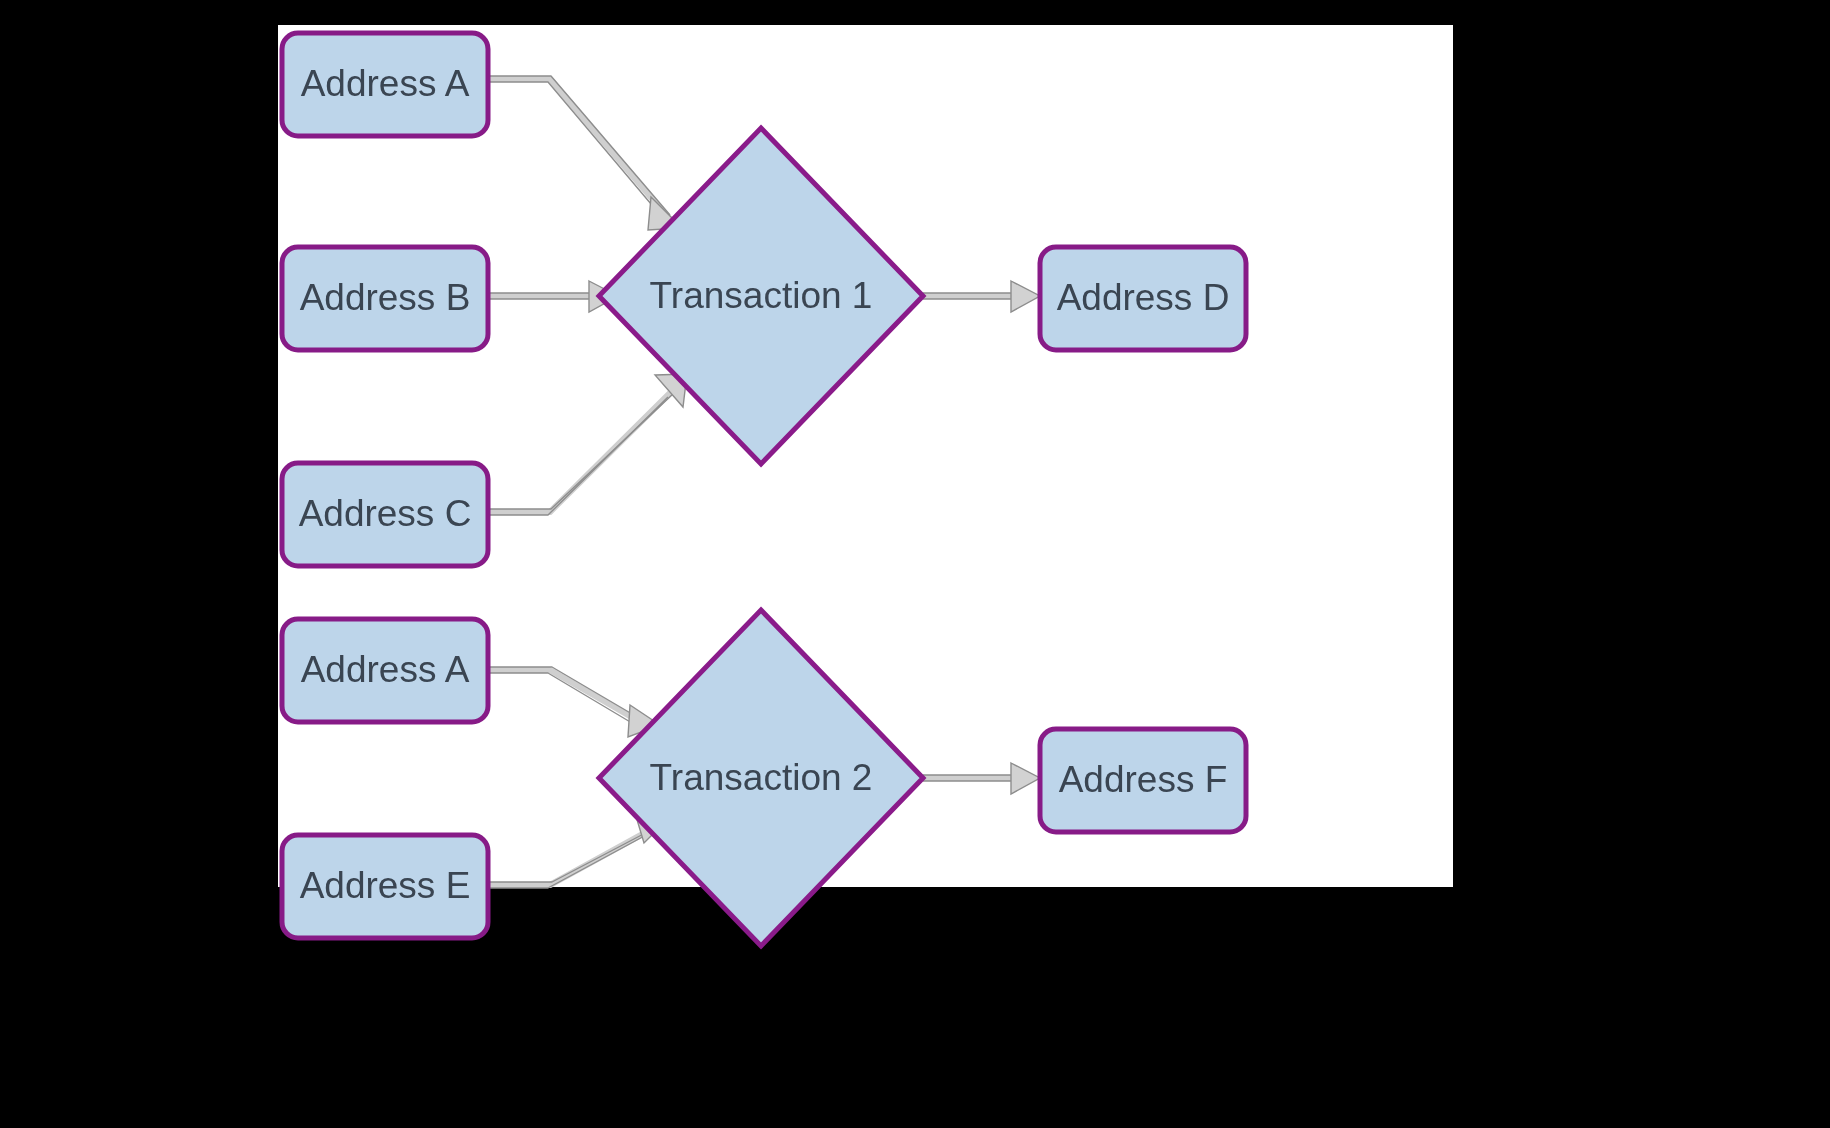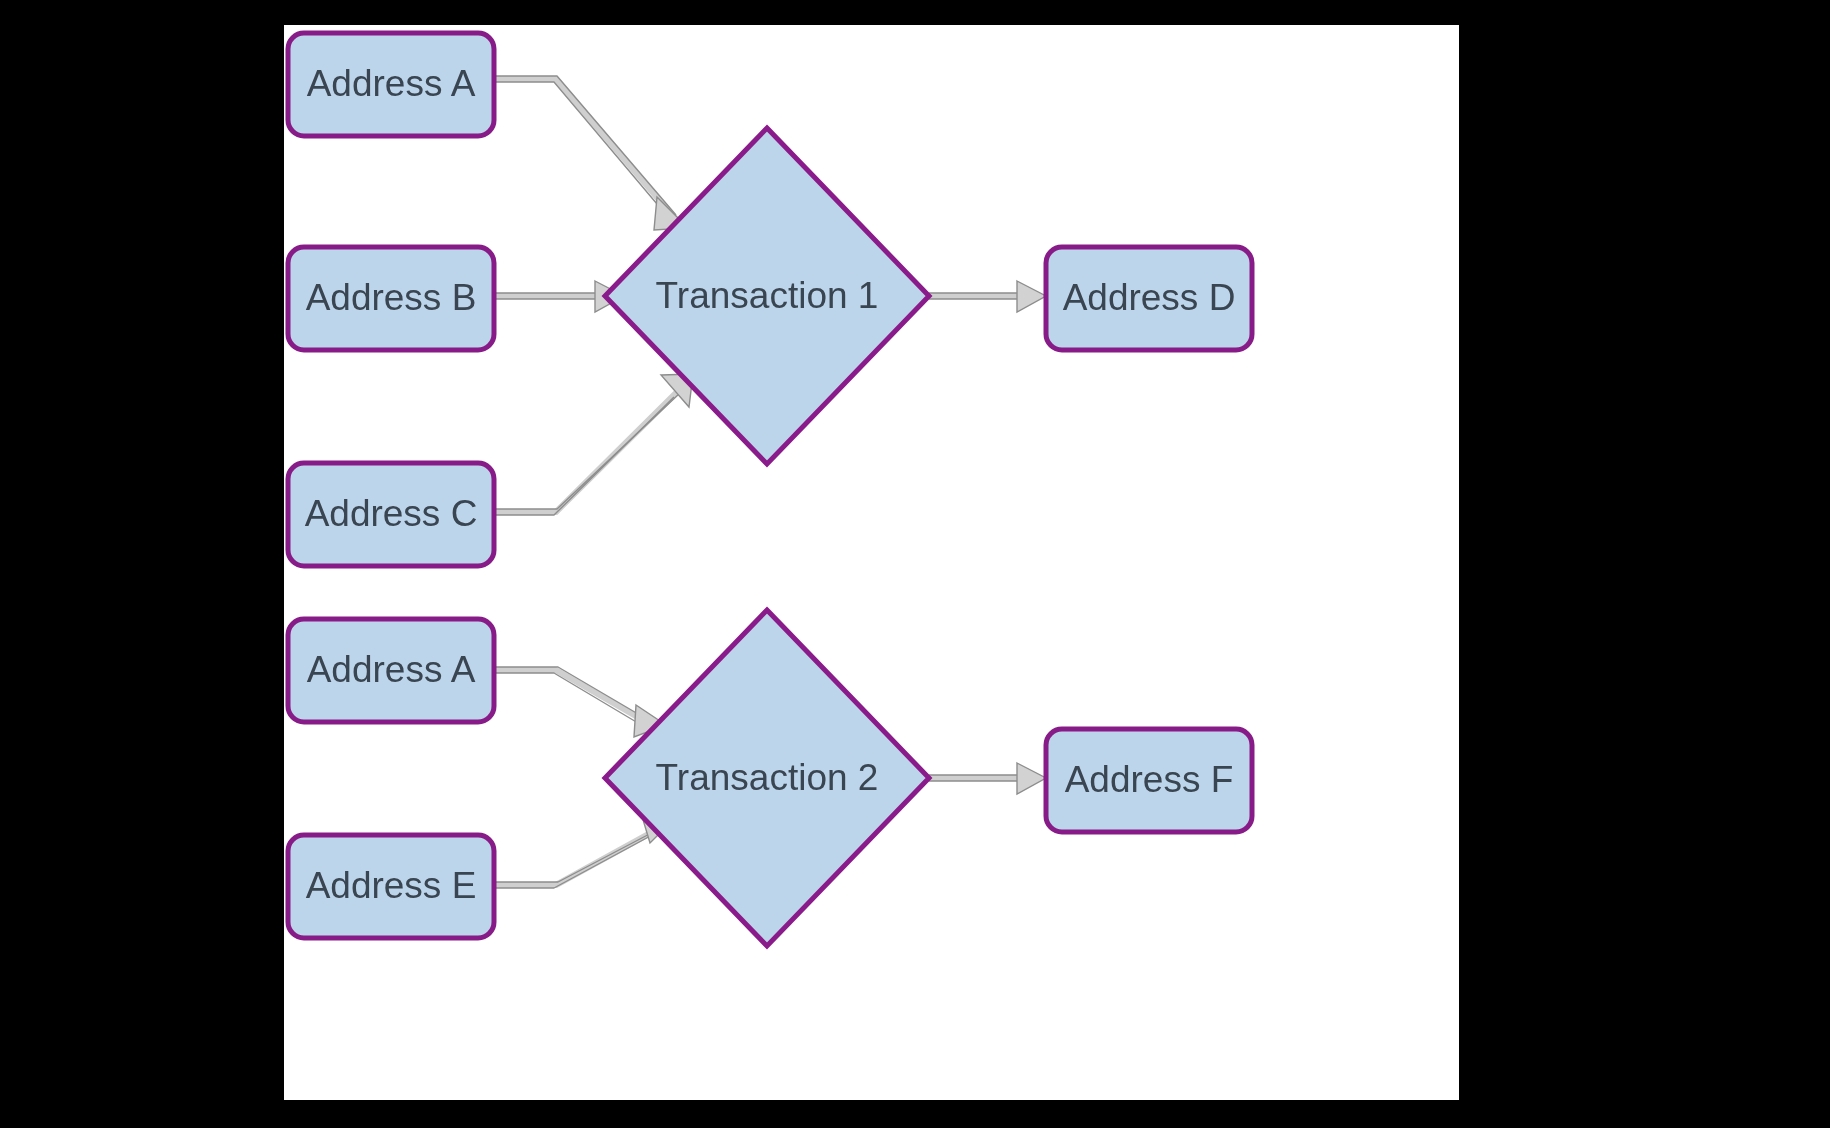--- a/index.html
+++ b/index.html
@@ -15,24 +15,24 @@
     font-family: "Liberation Sans", sans-serif;
   }
   #stage {
     position: relative;
     width: 1830px;
     height: 1128px;
     background: #000000;
   }
   #canvas-area {
     position: absolute;
-    left: 284px;
+    left: 278px;
     top: 25px;
     width: 1175px;
-    height: 1075px;
+    height: 862px;
     background: #ffffff;
     overflow: visible;
   }
   #graph-svg {
     position: absolute;
     left: 0;
     top: 0;
     width: 1175px;
     height: 1075px;
     display: block;

